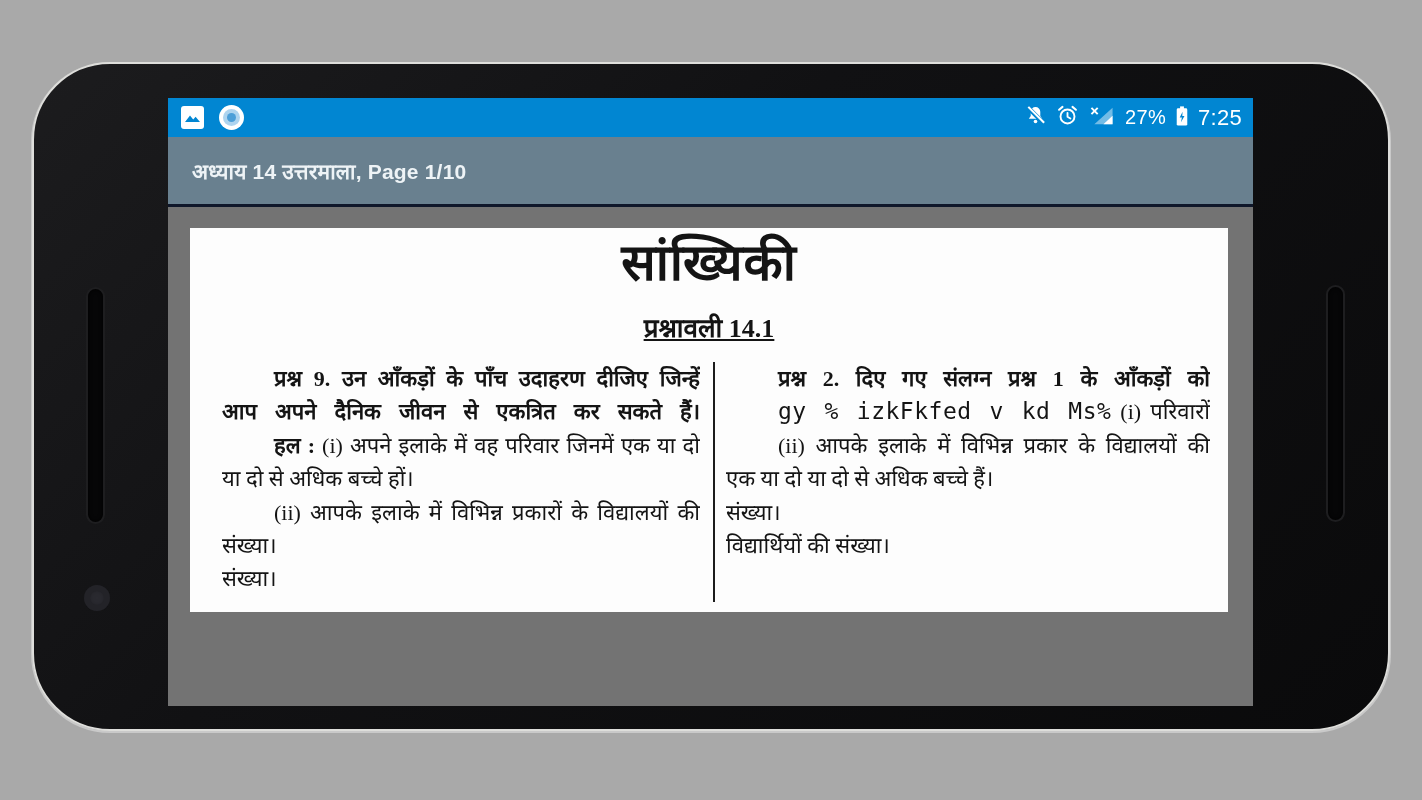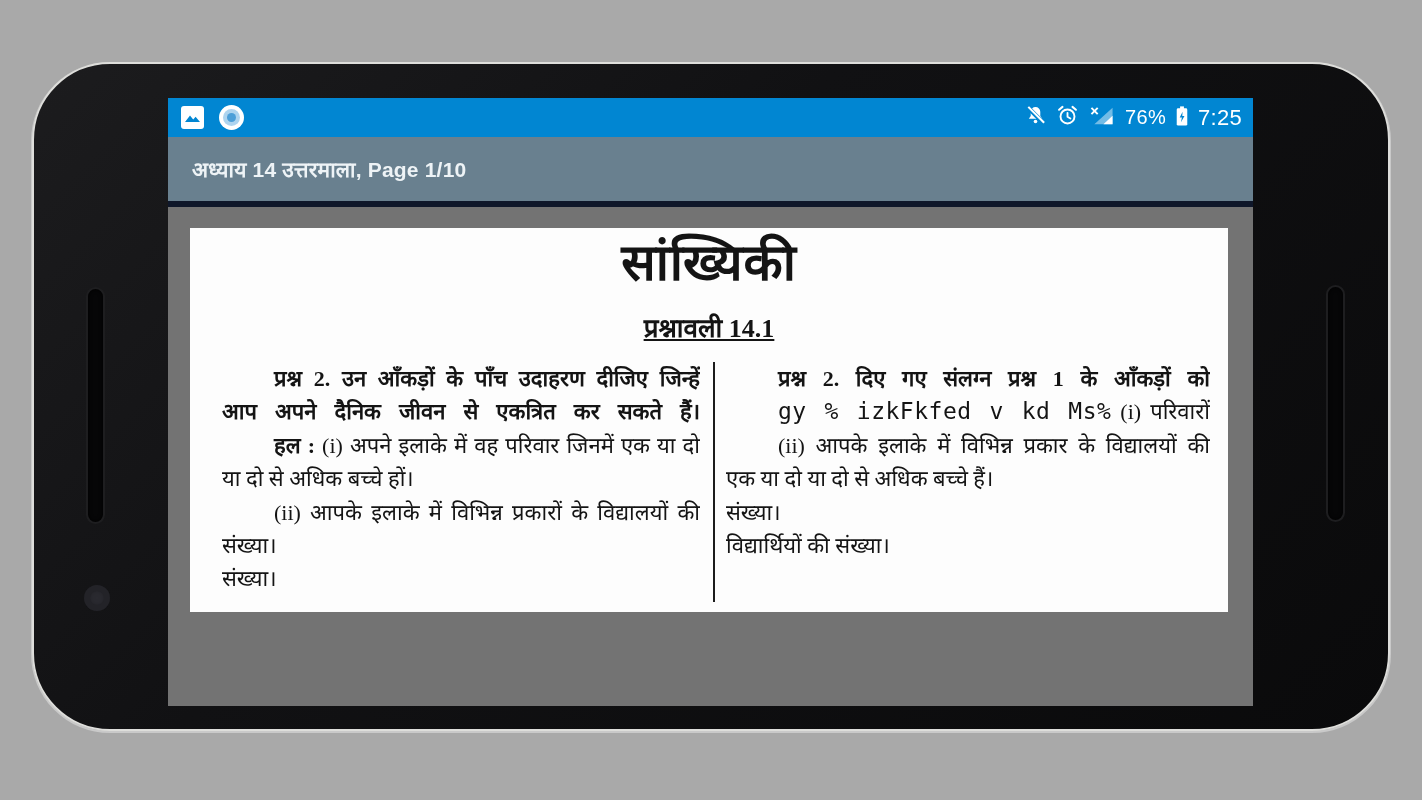--- a/index.html
+++ b/index.html
@@ -42,21 +42,21 @@
   .sb-right .time { font-size:22px; }
   .img-ic { width:23px; height:23px; background:#fff; border-radius:3px; position:relative; overflow:hidden; }
   .img-ic svg { position:absolute; left:0; top:0; }
   .saver-ic { width:25px; height:25px; border-radius:50%; background:#fff; display:flex; align-items:center; justify-content:center; }
   .saver-ic .mid { width:17px; height:17px; border-radius:50%; background:#aed4ef; display:flex; align-items:center; justify-content:center; }
   .saver-ic .dot { width:9px; height:9px; border-radius:50%; background:#4d9fd8; }
 
   
   .toolbar {
     height:70px; background:#69808f; display:flex; align-items:center;
-    padding-left:24px; border-bottom:6px solid #0f172a;
+    padding-left:24px; border-bottom:3px solid #0f172a;
   }
   .toolbar .title { color:#eef3f6; font-size:21px; font-weight:600; letter-spacing:.2px; }
 
   
   .content { position:relative; height:499px; background:#737373; }
   .page {
     position:absolute; left:22px; top:21px; width:1038px; height:384px;
     background:#fdfdfd; color:#141414; overflow:hidden;
     font-family:"Liberation Serif","DejaVu Serif",serif;
   }
@@ -114,21 +114,21 @@
           </svg>
         </span>
         <span>
           <svg width="28" height="23" viewBox="0 0 28 24">
             <path d="M6 21 L25 21 L25 4 Z" fill="#ffffff" opacity="0.45"></path>
             <path d="M15.5 21 L25 21 L25 12.3 Z" fill="#ffffff"></path>
             <line x1="3" y1="4" x2="9.5" y2="10.5" stroke="#fff" stroke-width="2"></line>
             <line x1="9.5" y1="4" x2="3" y2="10.5" stroke="#fff" stroke-width="2"></line>
           </svg>
         </span>
-        <span class="txt">76%</span>
+        <span class="txt">27%</span>
         <span>
           <svg width="14" height="23" viewBox="0 0 14 24">
             <rect x="5" y="2.5" width="4" height="3" fill="#fff"></rect>
             <rect x="1.5" y="4.5" width="11" height="18" rx="1.5" fill="#fff"></rect>
             <path d="M7.6 8 L4.6 14 H6.9 L5.9 19 L9.6 12.6 H7.3 Z" fill="#0186d2"></path>
           </svg>
         </span>
         <span class="txt time">7:25</span>
       </div>
     </div>
@@ -136,21 +136,21 @@
     <div class="toolbar">
       <span class="title">अध्याय 14 उत्तरमाला, Page 1/10</span>
     </div>
 
     <div class="content">
       <div class="page">
         <h1>सांख्यिकी</h1>
         <h2>प्रश्नावली 14.1</h2>
         <div class="cols">
           <div class="col left">
-              <div class="tline just ind b">प्रश्न 2. उन आँकड़ों के पाँच उदाहरण दीजिए जिन्हें</div>
+              <div class="tline just ind b">प्रश्न 9. उन आँकड़ों के पाँच उदाहरण दीजिए जिन्हें</div>
               <div class="tline just b">आप अपने दैनिक जीवन से एकत्रित कर सकते हैं।</div>
               <div class="tline just ind"><b>हल :</b> (i) अपने इलाके में वह परिवार जिनमें एक या दो</div>
               <div class="tline">या दो से अधिक बच्चे हों।</div>
               <div class="tline just ind">(ii) आपके इलाके में विभिन्न प्रकारों के विद्यालयों की</div>
               <div class="tline">संख्या।</div>
               <div class="tline">संख्या।</div>
             </div>
           <div class="divider"></div>
           <div class="col right">
               <div class="tline just ind b">प्रश्न 2. दिए गए संलग्न प्रश्न 1 के आँकड़ों को</div>

